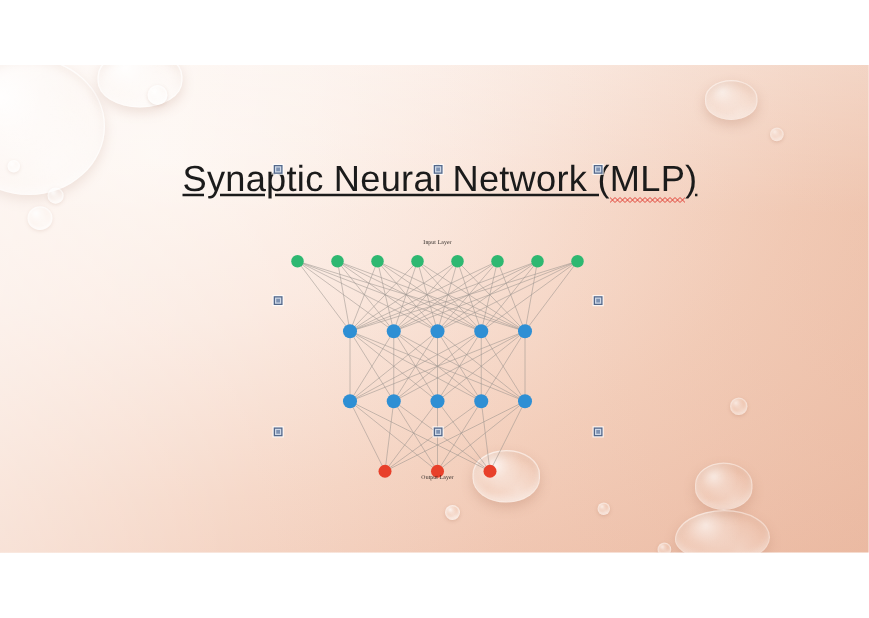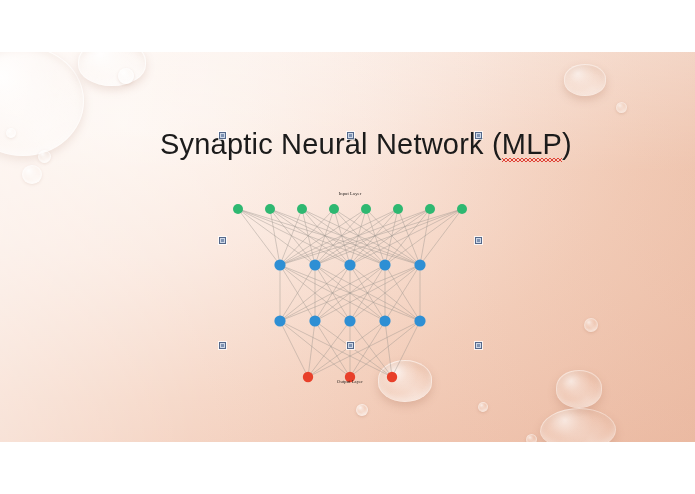--- a/index.html
+++ b/index.html
@@ -61,28 +61,29 @@
   .drop.flat { border-radius: 50% / 46%; }
   .drop.blob { border-radius: 52% 48% 46% 54% / 56% 52% 48% 44%; }
   .drop.tiny {
     box-shadow:
       inset 0 -1px 2px rgba(255,255,255,0.6),
       0 1px 3px rgba(168,114,88,0.30);
   }
   
   #title {
     position: absolute;
-    left: 160px;
+    left: 146px;
     top: 76px;
     font-family: "Liberation Sans", sans-serif;
     font-size: 29px;
     font-weight: 400;
     letter-spacing: 0.2px;
     color: #1b1b1b;
     white-space: nowrap;
+    text-decoration: underline;
   }
   #title .misspelled {
     position: relative;
     display: inline-block;
   }
   #title .misspelled::after {
     content: "";
     position: absolute;
     left: 0; right: 0; bottom: -1px;
     height: 4px;

